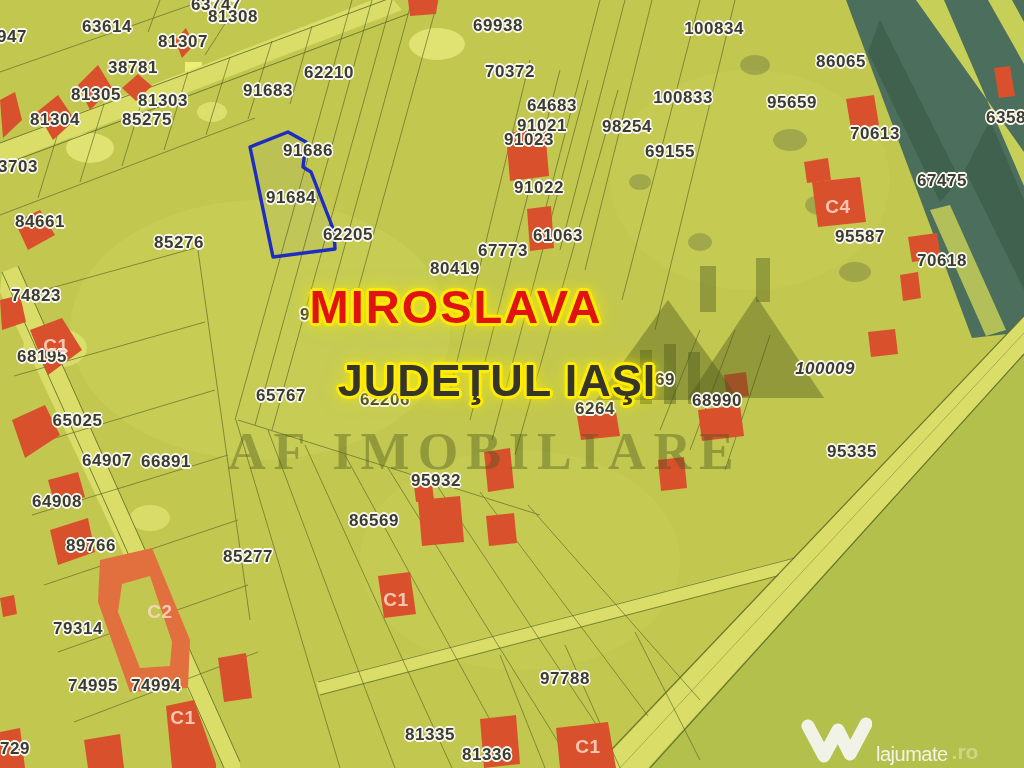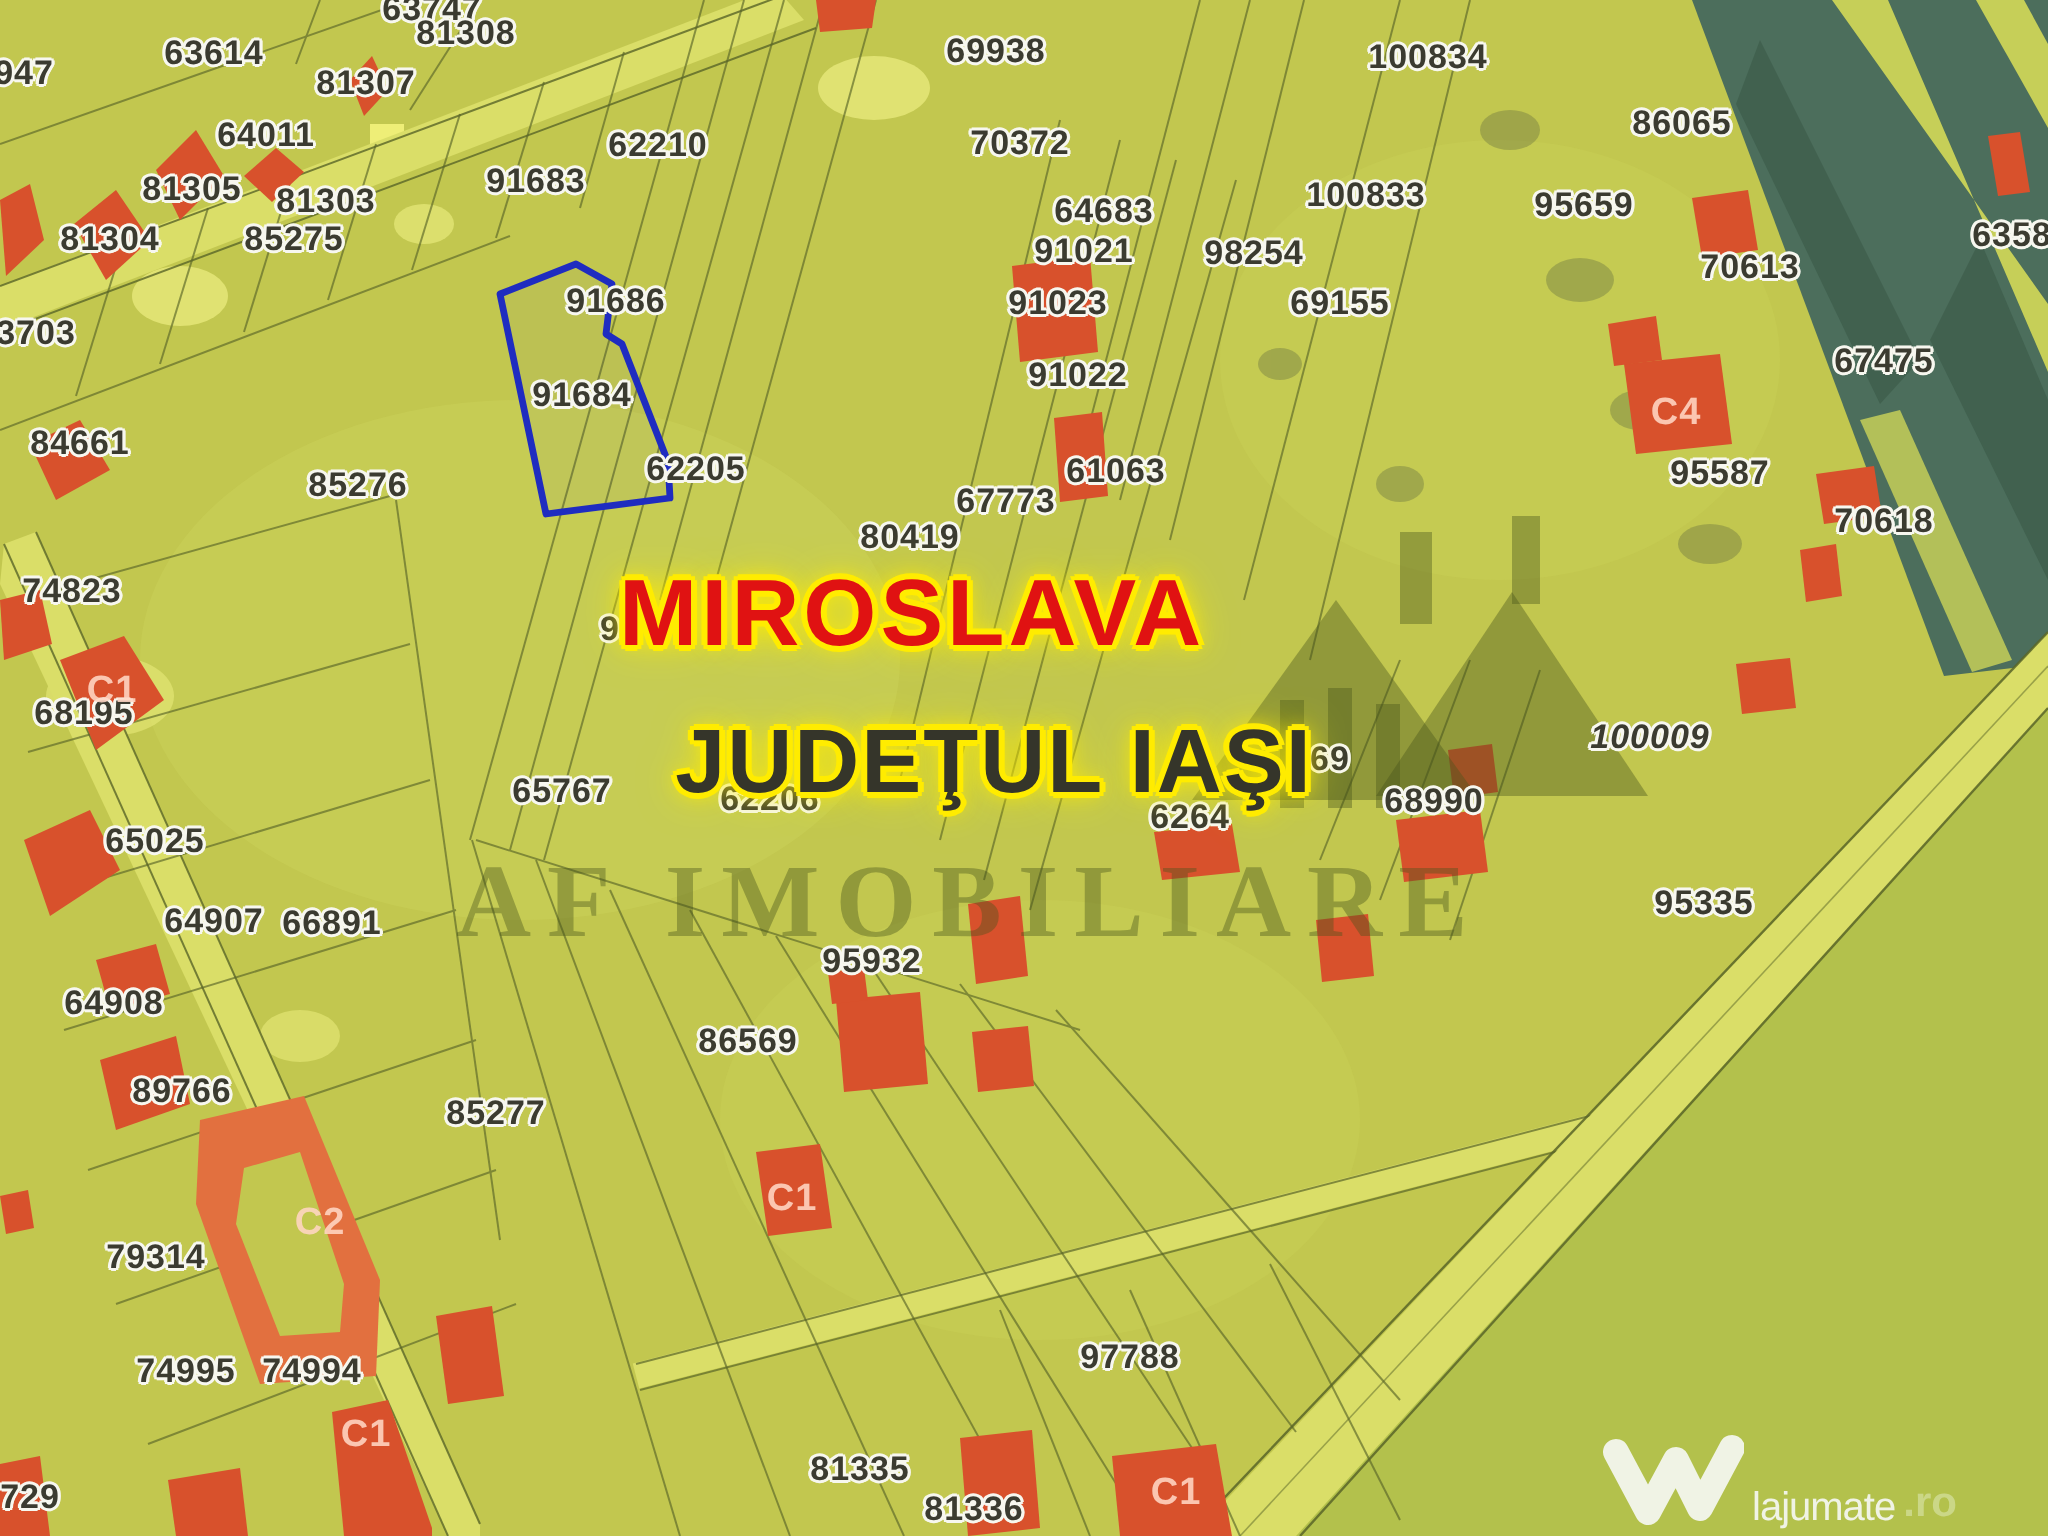--- a/index.html
+++ b/index.html
@@ -212,38 +212,38 @@
 
   <div>
       <span class="parcel-label" style="left: 216px; top: 5px;">63747</span>
       <span class="parcel-label" style="left: 233px; top: 17px;">81308</span>
       <span class="parcel-label" style="left: 107px; top: 27px;">63614</span>
       <span class="parcel-label" style="left: 12px; top: 37px;">947</span>
       <span class="parcel-label" style="left: 183px; top: 42px;">81307</span>
       <span class="parcel-label" style="left: 498px; top: 26px;">69938</span>
       <span class="parcel-label" style="left: 714px; top: 29px;">100834</span>
       <span class="parcel-label" style="left: 841px; top: 62px;">86065</span>
-      <span class="parcel-label" style="left: 133px; top: 68px;">64011</span>
+      <span class="parcel-label" style="left: 133px; top: 68px;">38781</span>
       <span class="parcel-label" style="left: 329px; top: 73px;">62210</span>
       <span class="parcel-label" style="left: 510px; top: 72px;">70372</span>
       <span class="parcel-label" style="left: 268px; top: 91px;">91683</span>
       <span class="parcel-label" style="left: 96px; top: 95px;">81305</span>
       <span class="parcel-label" style="left: 683px; top: 98px;">100833</span>
       <span class="parcel-label" style="left: 163px; top: 101px;">81303</span>
       <span class="parcel-label" style="left: 792px; top: 103px;">95659</span>
       <span class="parcel-label" style="left: 552px; top: 106px;">64683</span>
       <span class="parcel-label" style="left: 1006px; top: 118px;">6358</span>
       <span class="parcel-label" style="left: 147px; top: 120px;">85275</span>
       <span class="parcel-label" style="left: 55px; top: 120px;">81304</span>
       <span class="parcel-label" style="left: 542px; top: 126px;">91021</span>
       <span class="parcel-label" style="left: 627px; top: 127px;">98254</span>
       <span class="parcel-label" style="left: 875px; top: 134px;">70613</span>
       <span class="parcel-label" style="left: 670px; top: 152px;">69155</span>
       <span class="parcel-label" style="left: 308px; top: 151px;">91686</span>
-      <span class="parcel-label" style="left: 529px; top: 152px;">91023</span>
+      <span class="parcel-label" style="left: 529px; top: 140px;">91023</span>
       <span class="parcel-label" style="left: 18px; top: 167px;">3703</span>
       <span class="parcel-label" style="left: 942px; top: 181px;">67475</span>
       <span class="parcel-label" style="left: 539px; top: 188px;">91022</span>
       <span class="parcel-label" style="left: 291px; top: 198px;">91684</span>
       <span class="parcel-label" style="left: 40px; top: 222px;">84661</span>
       <span class="parcel-label" style="left: 348px; top: 235px;">62205</span>
       <span class="parcel-label" style="left: 558px; top: 236px;">61063</span>
       <span class="parcel-label" style="left: 860px; top: 237px;">95587</span>
       <span class="parcel-label" style="left: 179px; top: 243px;">85276</span>
       <span class="parcel-label" style="left: 503px; top: 251px;">67773</span>

